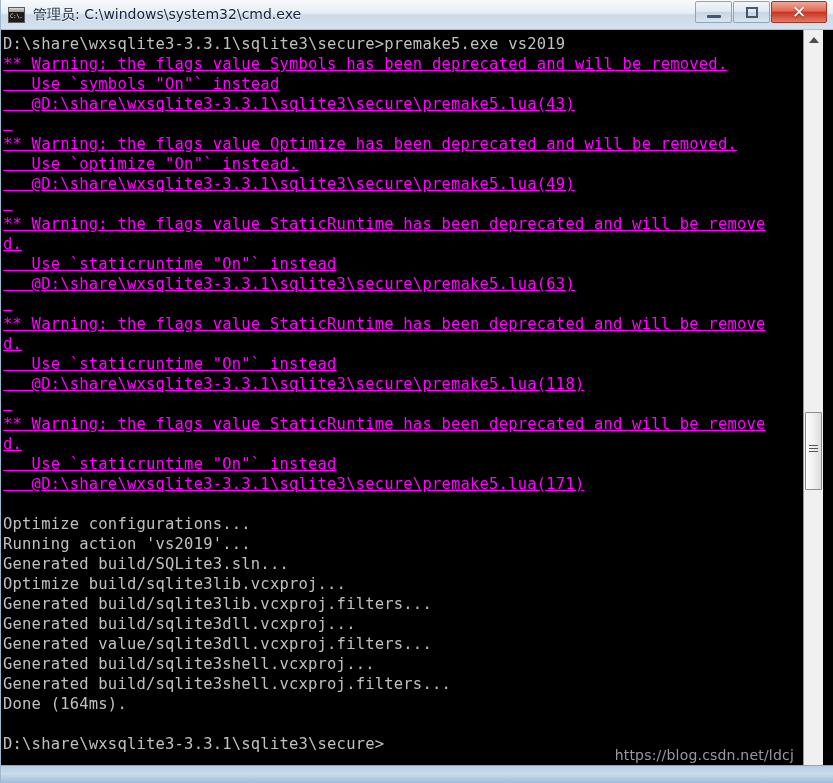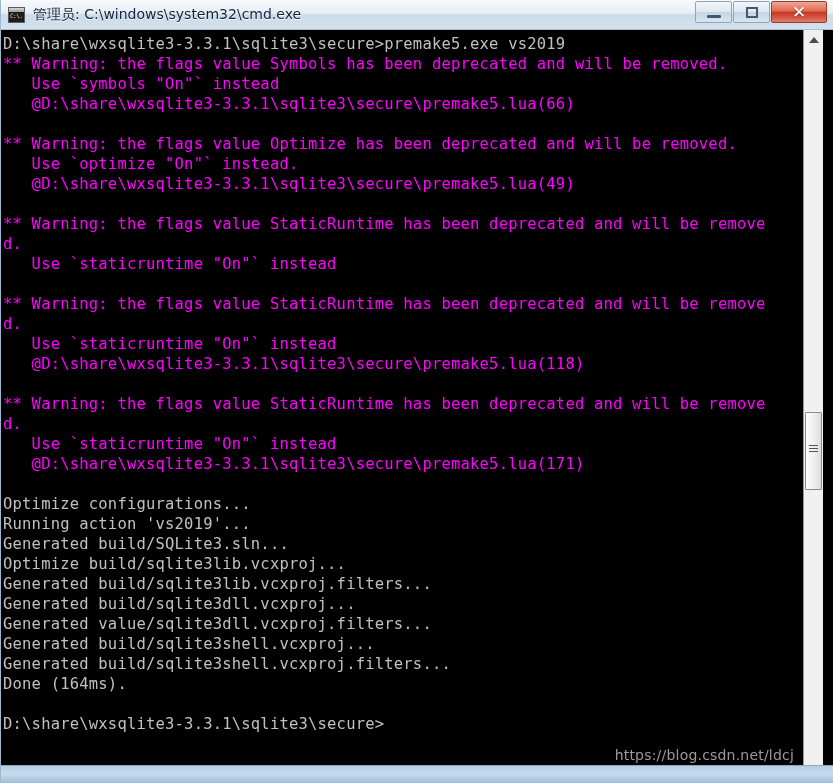--- a/index.html
+++ b/index.html
@@ -166,21 +166,21 @@
   }
   .cline {
     font-family: "DejaVu Sans Mono", monospace;
     font-size: 15.5px;
     line-height: 20px;
     height: 20px;
     white-space: pre;
     letter-spacing: 0.2px;
   }
   .c-white { color: #c0c0c0; }
-  .c-magenta { color: #ff00ff; }
+  .c-magenta { color: #ff00ff; text-decoration: underline; }
 
   
   .scrollbar {
     position: absolute;
     left: 802px;
     top: 30px;
     width: 20px;
     height: 735px;
     background: #f0f0f0;
     border-left: 1px solid #9a9a9a;
@@ -283,29 +283,30 @@
         <span class="glyph">✕</span>
       </div>
     </div>
   </div>
 
   <div class="console-wrap">
     <div class="console" id="console-output">
         <div class="cline c-white">D:\share\wxsqlite3-3.3.1\sqlite3\secure&gt;premake5.exe vs2019</div>
         <div class="cline c-magenta">** Warning: the flags value Symbols has been deprecated and will be removed.</div>
         <div class="cline c-magenta">   Use `symbols "On"` instead</div>
-        <div class="cline c-magenta">   @D:\share\wxsqlite3-3.3.1\sqlite3\secure\premake5.lua(66)</div>
+        <div class="cline c-magenta">   @D:\share\wxsqlite3-3.3.1\sqlite3\secure\premake5.lua(43)</div>
         <div class="cline c-magenta">&nbsp;</div>
         <div class="cline c-magenta">** Warning: the flags value Optimize has been deprecated and will be removed.</div>
         <div class="cline c-magenta">   Use `optimize "On"` instead.</div>
         <div class="cline c-magenta">   @D:\share\wxsqlite3-3.3.1\sqlite3\secure\premake5.lua(49)</div>
         <div class="cline c-magenta">&nbsp;</div>
         <div class="cline c-magenta">** Warning: the flags value StaticRuntime has been deprecated and will be remove</div>
         <div class="cline c-magenta">d.</div>
         <div class="cline c-magenta">   Use `staticruntime "On"` instead</div>
+        <div class="cline c-magenta">   @D:\share\wxsqlite3-3.3.1\sqlite3\secure\premake5.lua(63)</div>
         <div class="cline c-magenta">&nbsp;</div>
         <div class="cline c-magenta">** Warning: the flags value StaticRuntime has been deprecated and will be remove</div>
         <div class="cline c-magenta">d.</div>
         <div class="cline c-magenta">   Use `staticruntime "On"` instead</div>
         <div class="cline c-magenta">   @D:\share\wxsqlite3-3.3.1\sqlite3\secure\premake5.lua(118)</div>
         <div class="cline c-magenta">&nbsp;</div>
         <div class="cline c-magenta">** Warning: the flags value StaticRuntime has been deprecated and will be remove</div>
         <div class="cline c-magenta">d.</div>
         <div class="cline c-magenta">   Use `staticruntime "On"` instead</div>
         <div class="cline c-magenta">   @D:\share\wxsqlite3-3.3.1\sqlite3\secure\premake5.lua(171)</div>

